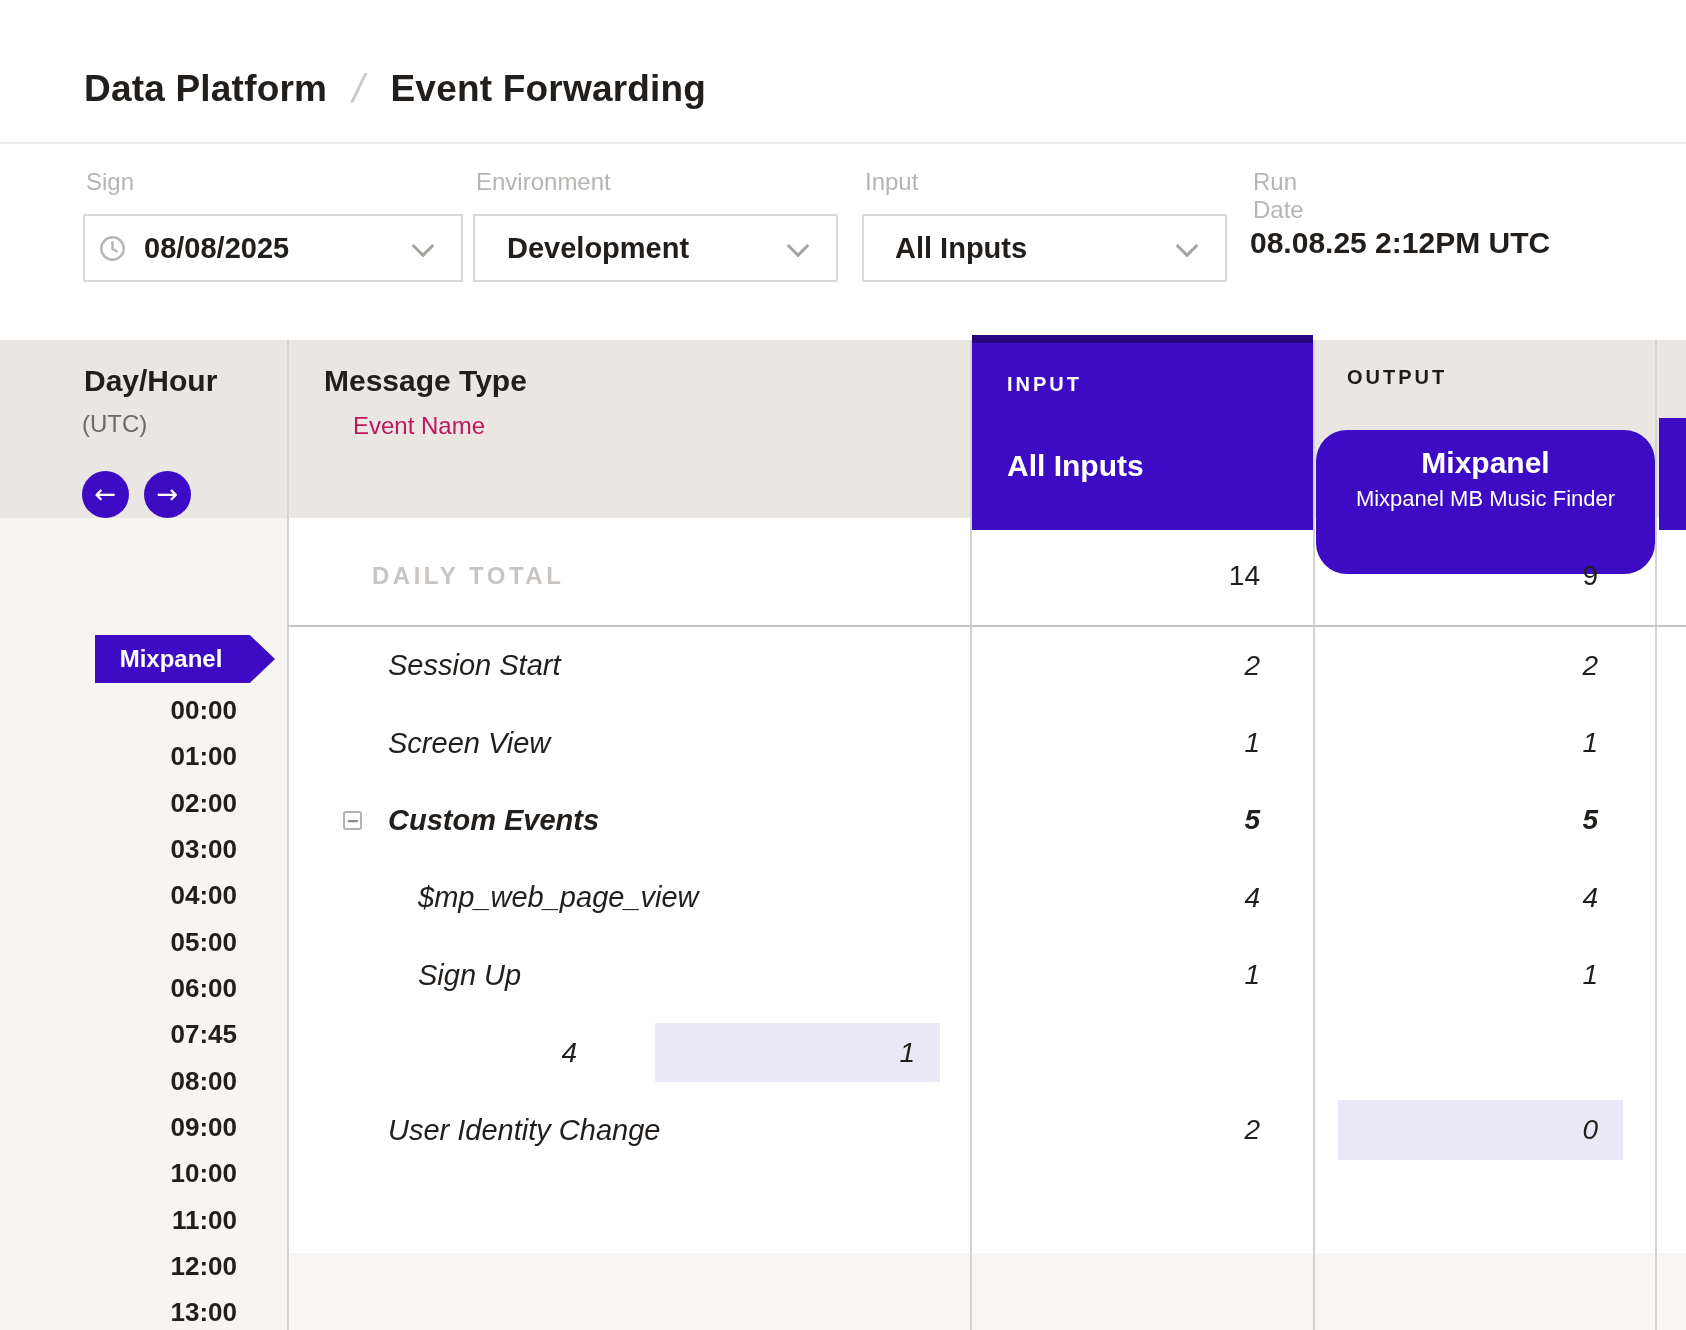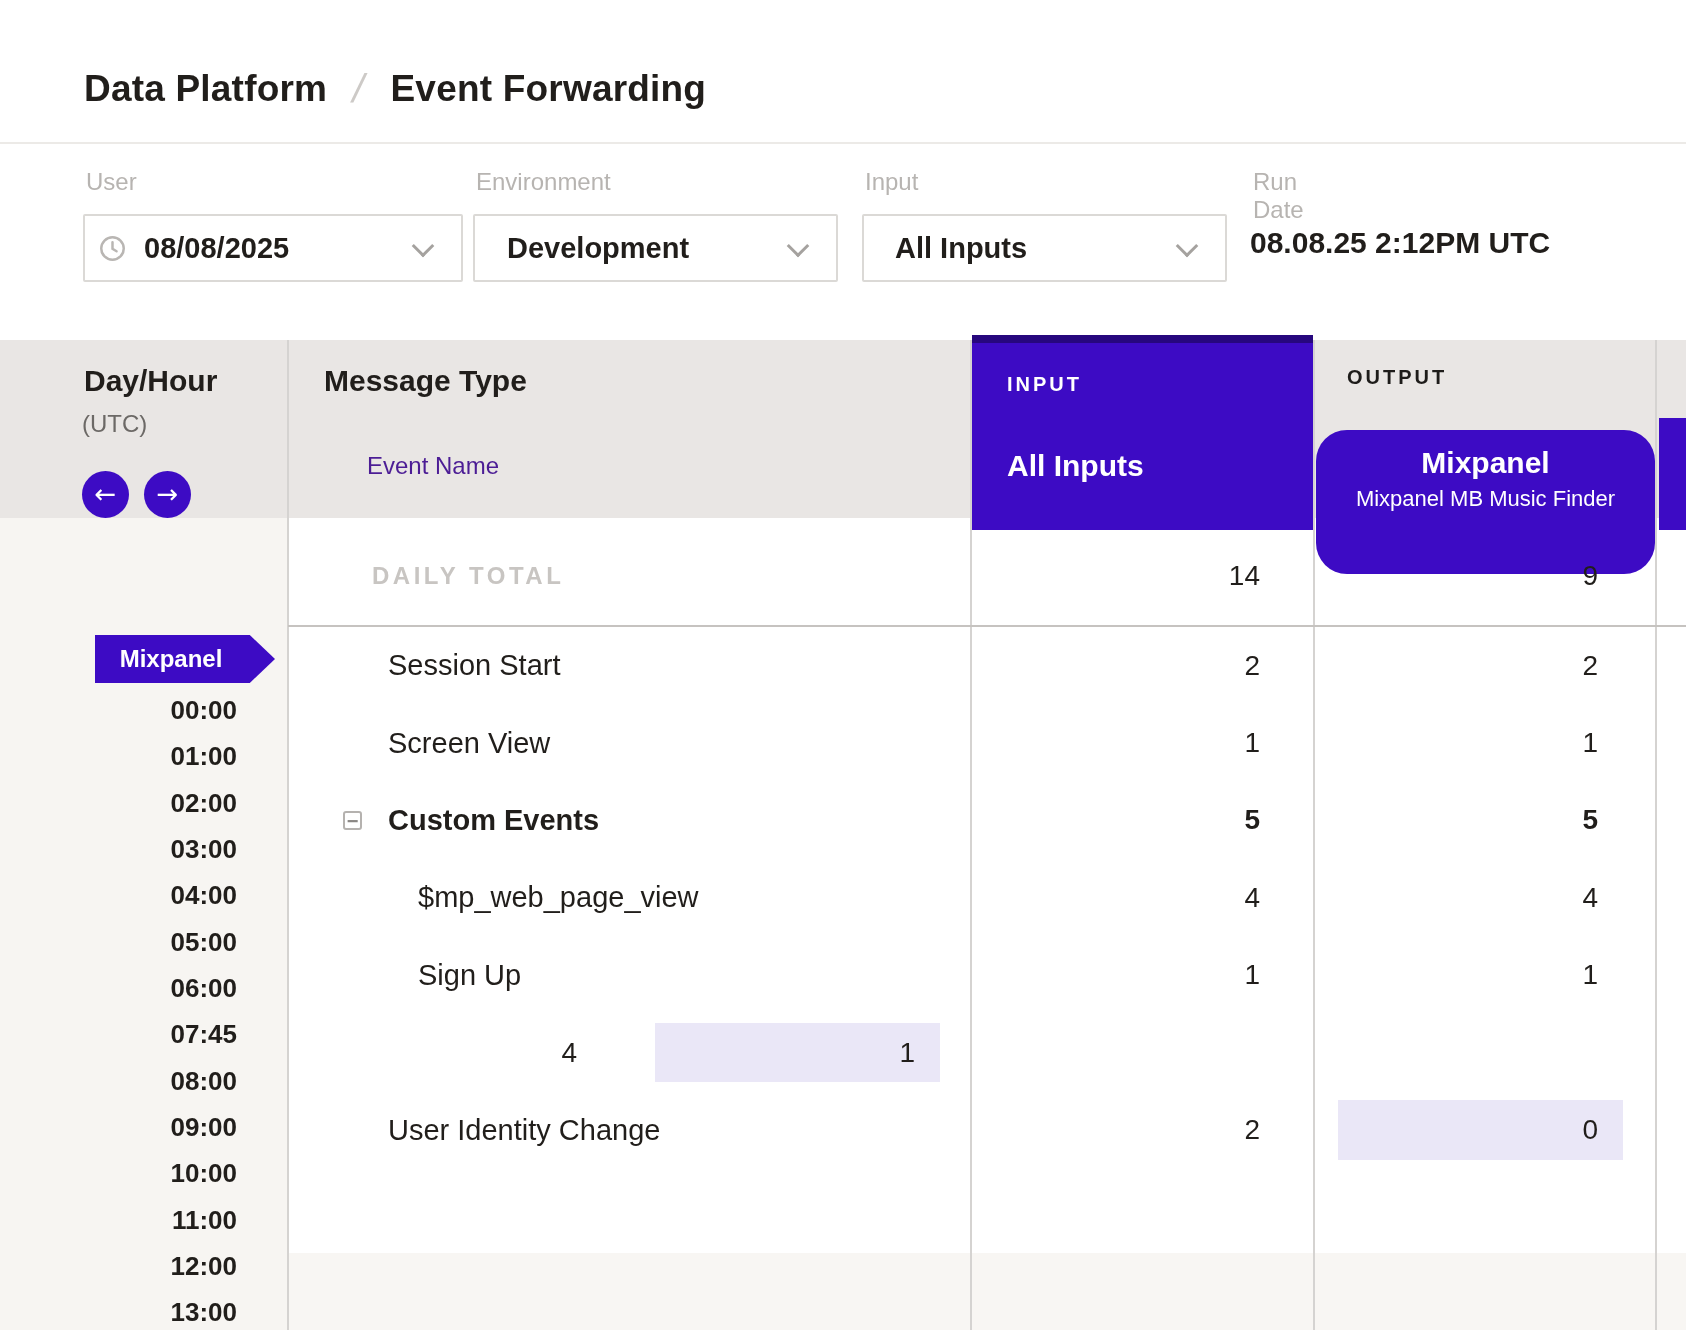--- a/index.html
+++ b/index.html
@@ -28,21 +28,21 @@
 
   
   .band{position:absolute;left:0;top:340px;width:1686px;height:178px;background:#e9e6e4;}
   .dh-title{position:absolute;left:84px;top:364px;font-size:30px;font-weight:700;}
   .dh-sub{position:absolute;left:82px;top:410px;font-size:24px;color:#6c6966;}
   .navbtns{position:absolute;left:82px;top:471px;display:flex;gap:15px;}
   .circlebtn{width:47px;height:47px;border-radius:50%;border:none;background:#3d0bc4;color:#fff;
              font-size:26px;line-height:47px;text-align:center;padding:0;cursor:pointer;
              font-family:"DejaVu Sans",sans-serif;}
   .mt-title{position:absolute;left:324px;top:364px;font-size:30px;font-weight:700;}
-  .mt-sub{position:absolute;left:367px;top:412px;font-size:24px;color:#4c1d95;margin-top:40px;}
+  .mt-sub{position:absolute;left:353px;top:412px;font-size:24px;color:#be185d;}
   .output-label{position:absolute;left:1347px;top:366px;font-size:20px;font-weight:700;letter-spacing:3px;color:#1e1c1a;}
 
   
   .vline{position:absolute;top:340px;width:2px;height:990px;background:#d5d3d1;z-index:1;}
 
   
   .input-block{position:absolute;left:972px;top:335px;width:341px;height:195px;background:#3d0bc4;
                border-top:8px solid #27077e;box-sizing:border-box;z-index:2;color:#fff;}
   .input-label{position:absolute;left:35px;top:30px;font-size:20px;font-weight:700;letter-spacing:3px;}
   .input-colname{position:absolute;left:35px;top:106px;font-size:30px;font-weight:700;}
@@ -61,21 +61,21 @@
   .hour{position:absolute;right:51px;width:200px;height:46px;line-height:46px;text-align:right;
         font-size:26px;font-weight:700;cursor:pointer;}
 
   
   .daily-label{position:absolute;left:372px;top:562px;font-size:24px;font-weight:600;
                letter-spacing:3.5px;color:#c8c5c2;z-index:3;}
   .daily-in{position:absolute;left:972px;top:560px;width:288px;text-align:right;font-size:28px;z-index:3;}
   .daily-out{position:absolute;left:1315px;top:560px;width:283px;text-align:right;font-size:28px;z-index:3;}
   .daily-border{position:absolute;left:288px;top:625px;width:1398px;height:2px;background:#c6c3c0;z-index:3;}
 
-  .rows{position:absolute;left:288px;top:627px;width:1398px;z-index:3;}
+  .rows{position:absolute;left:288px;top:627px;width:1398px;z-index:3;font-style:italic;}
   .row{display:flex;height:77.4px;align-items:center;}
   .row-label{flex:0 0 683px;box-sizing:border-box;font-size:29px;display:flex;align-items:center;}
   .row.bold .row-label,.row.bold .num{font-weight:700;}
   .collapse-box{width:19px;height:19px;border:2px solid #b5b2af;border-radius:3px;margin-right:26px;
                 color:#8a8784;font-size:20px;line-height:17px;text-align:center;box-sizing:border-box;
                 flex:0 0 19px;cursor:pointer;}
   .cell{box-sizing:border-box;text-align:right;font-size:28px;position:relative;height:100%;
         display:flex;align-items:center;justify-content:flex-end;}
   .cell-input{flex:0 0 342px;padding-right:53px;}
   .cell-output{flex:0 0 343px;padding-right:58px;}
@@ -95,21 +95,21 @@
     <nav class="breadcrumb">
       <span>Data Platform</span>
       <span class="crumb-sep">/</span>
       <span>Event Forwarding</span>
     </nav>
   </header>
 
   <section class="filterbar">
 
     <div class="fgroup" style="left:83px;width:365px;">
-      <div class="flabel">User</div>
+      <div class="flabel">Sign</div>
       <div class="fbox" style="width:380px;">
         <span class="clockwrap">
           <svg width="27" height="27" viewBox="0 0 24 24">
               <circle cx="12" cy="12" r="10" fill="none" stroke="#b9b6b3" stroke-width="2.2"></circle>
               <path d="M12 6.5v5.8l3.6 2.2" fill="none" stroke="#b9b6b3" stroke-width="2.2" stroke-linecap="round"></path>
             </svg>
         </span>
         <span class="fvalue">08/08/2025</span>
         <span class="chev"></span>
       </div>

